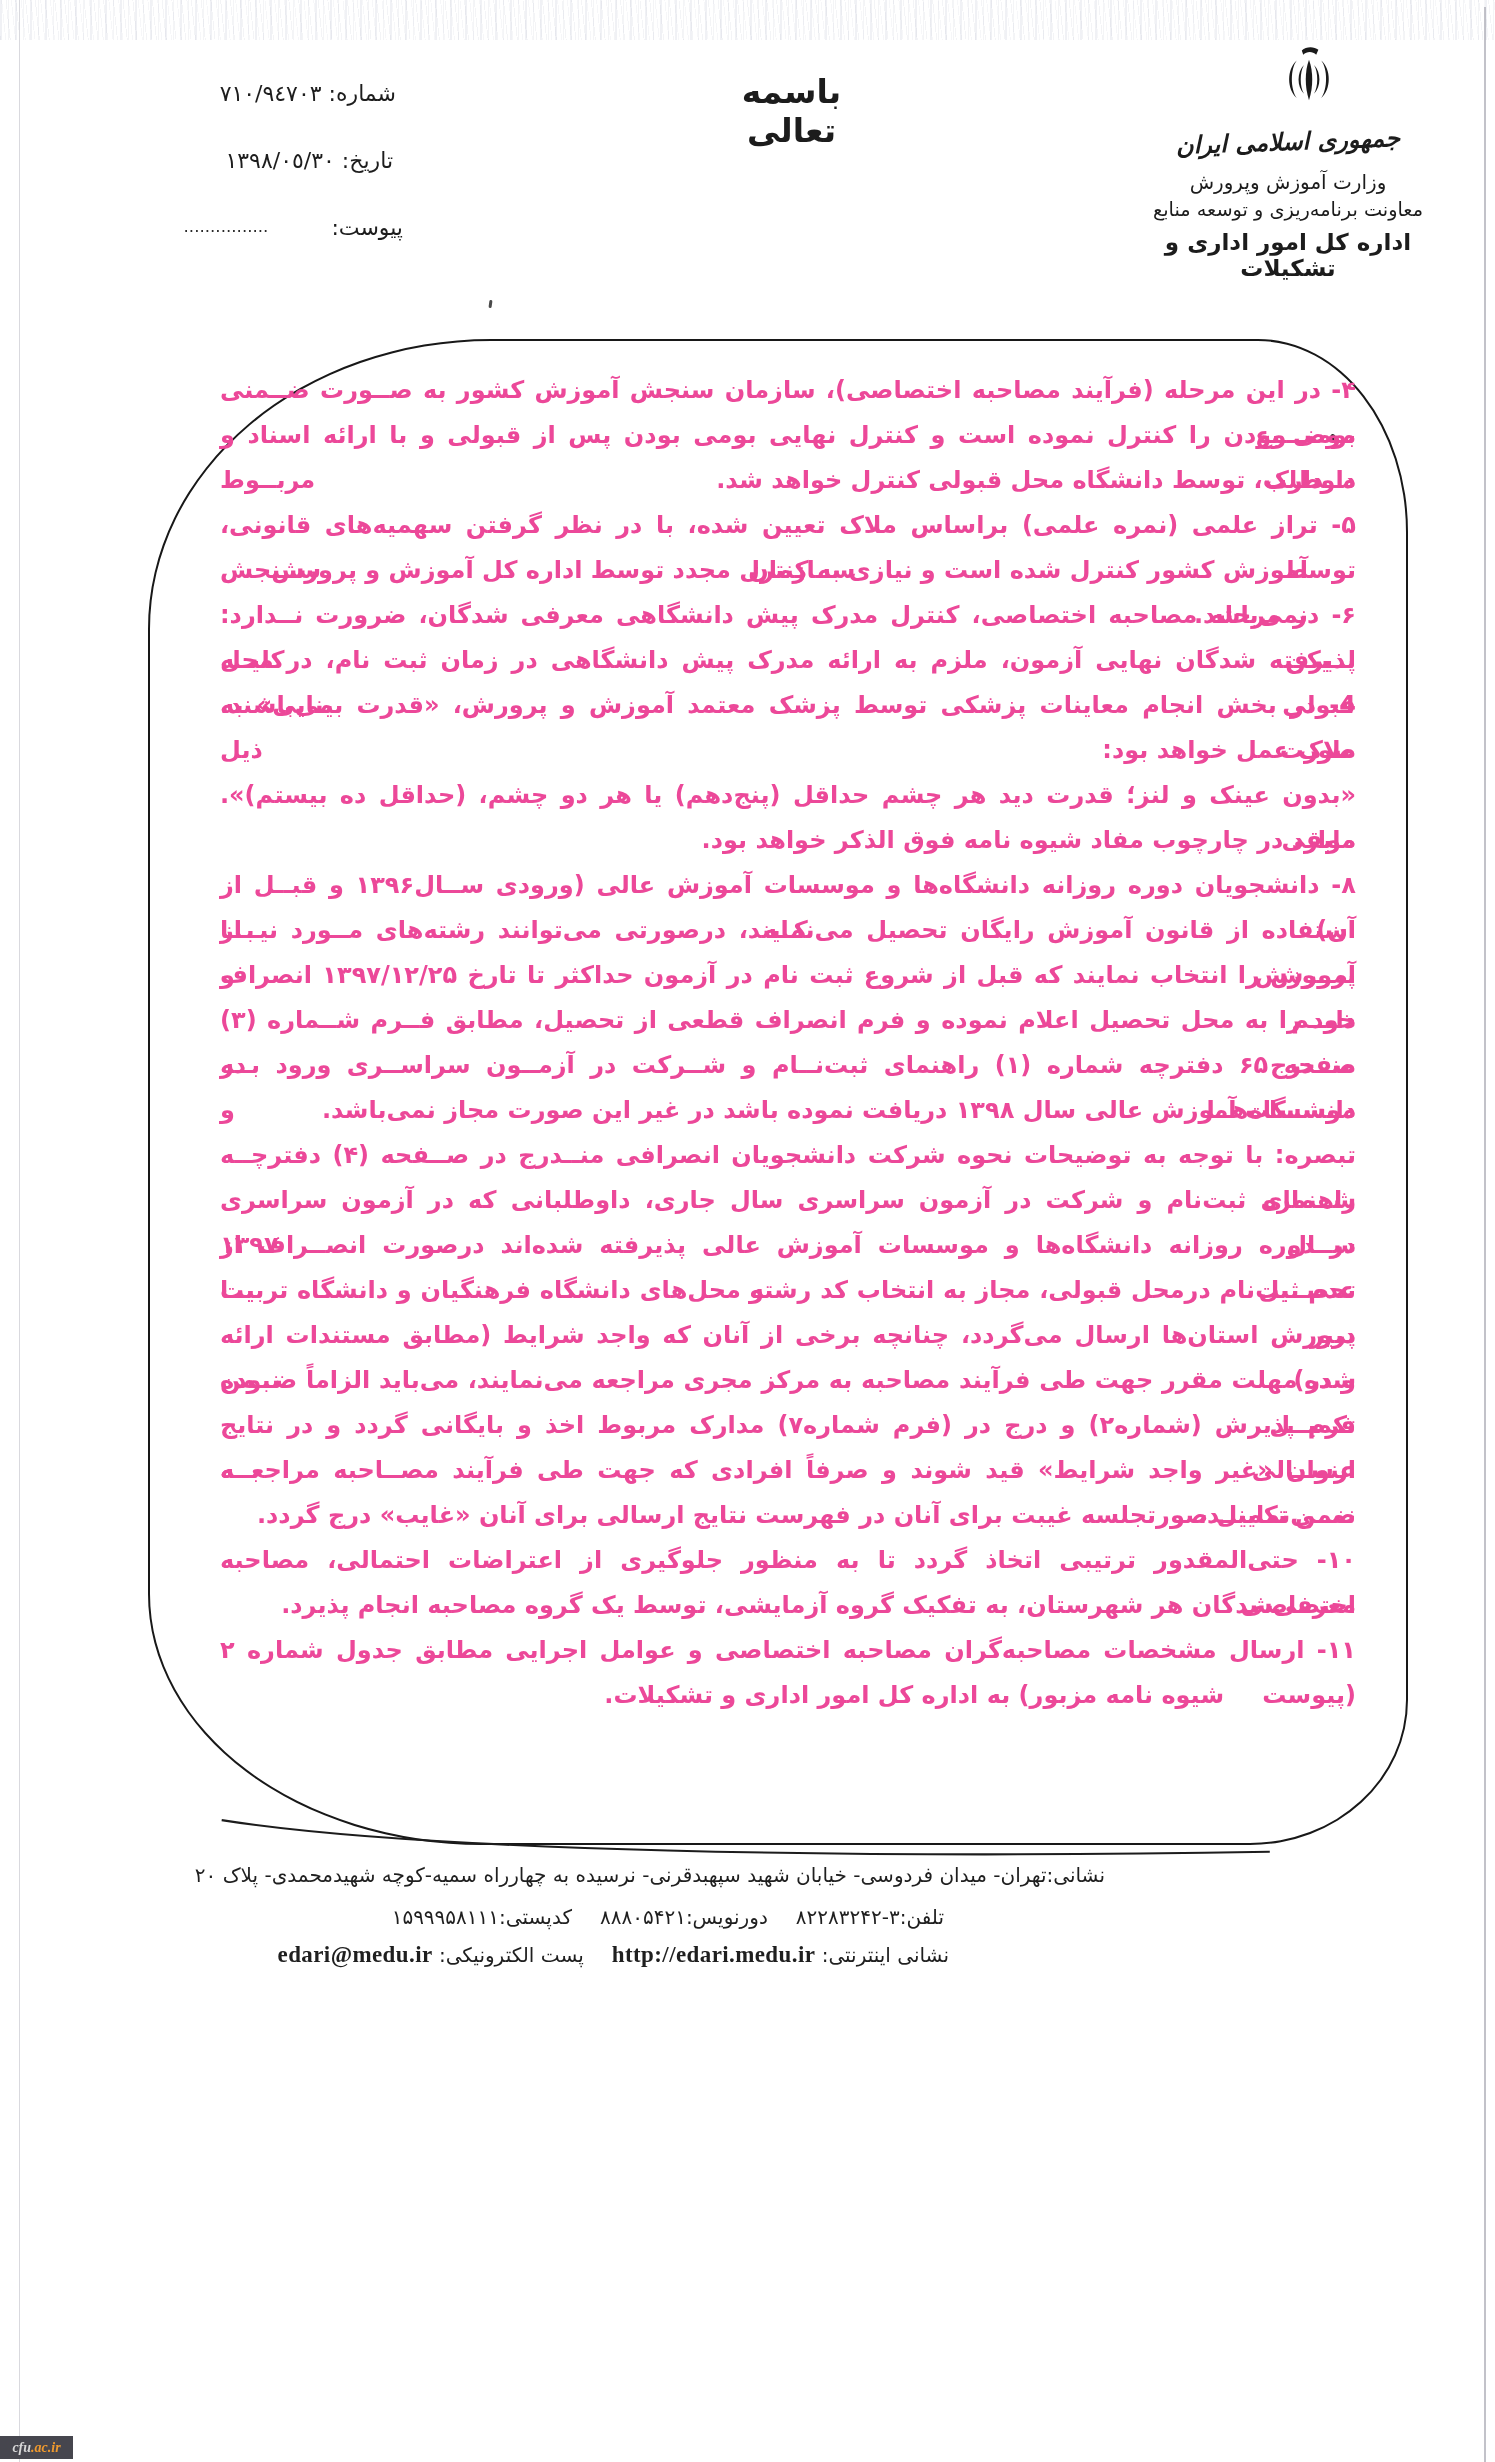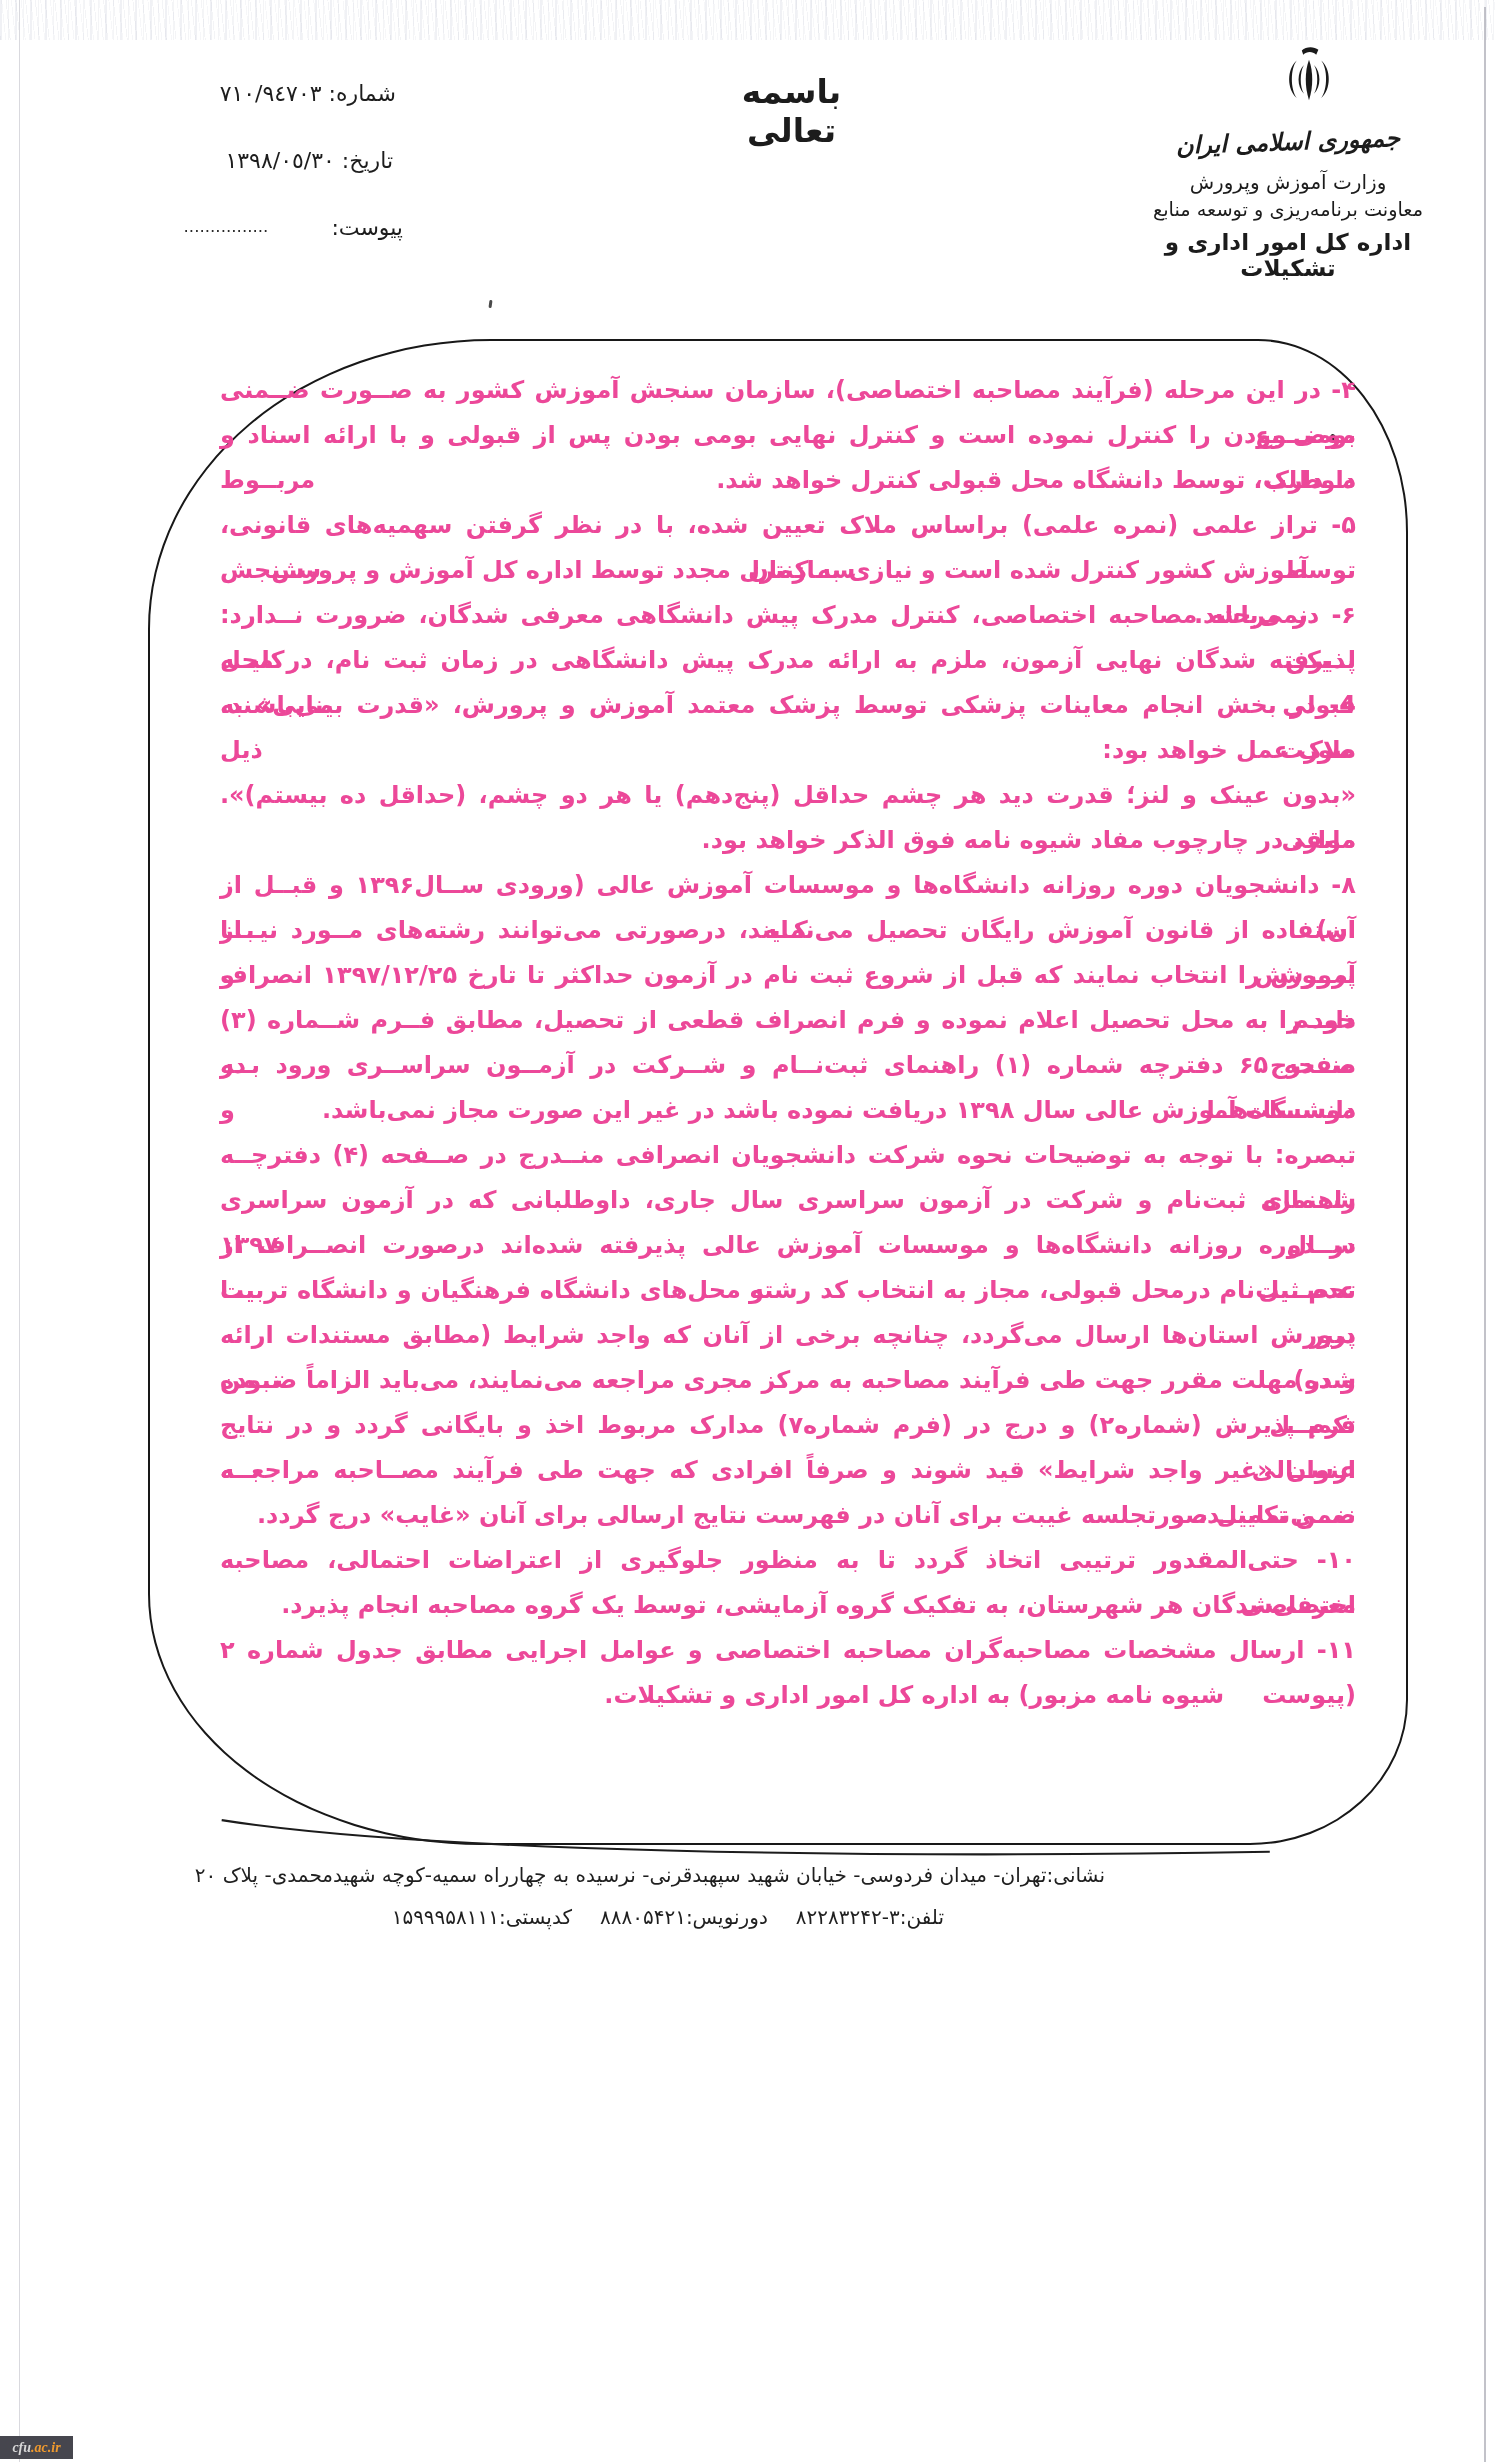--- a/index.html
+++ b/index.html
@@ -139,20 +139,25 @@
       <div class="bl jst">۱۱-  ارسال مشخصات مصاحبه‌گران مصاحبه اختصاصی و عوامل اجرایی مطابق جدول شماره ۲ (پیوست</div>
       <div class="bl end" style="padding-right: 132px;">شیوه نامه مزبور) به اداره کل امور اداری و تشکیلات.</div>
     </div>
 
   <div class="abs foot" style="right:390px;top:1863px;">نشانی:تهران- میدان فردوسی- خیابان شهید سپهبدقرنی- نرسیده به چهارراه سمیه-کوچه شهیدمحمدی- پلاک ۲۰</div>
 
   <div class="abs foot" style="right:551px;top:1905px;">
     <span class="seg">تلفن:۳-۸۲۲۸۳۲۴۲</span><span class="fgap"></span><span class="seg">دورنویس:۸۸۸۰۵۴۲۱</span><span class="fgap"></span><span class="seg">کدپستی:۱۵۹۹۹۵۸۱۱۱</span>
   </div>
 
+  <div class="abs foot" style="right:546px;top:1942px;">
+    <span class="seg">نشانی اینترنتی:</span>
+    <span class="seg lat">http://edari.medu.ir</span><span class="fgap"></span><span class="seg">پست الکترونیکی:</span>
+    <span class="seg lat">edari@medu.ir</span>
+  </div>
 
   <div class="abs wm">
     <span class="g">cfu</span>
       <span class="o">.ac.ir</span>
   </div>
 
 </div>
 
 
 </body></html>

